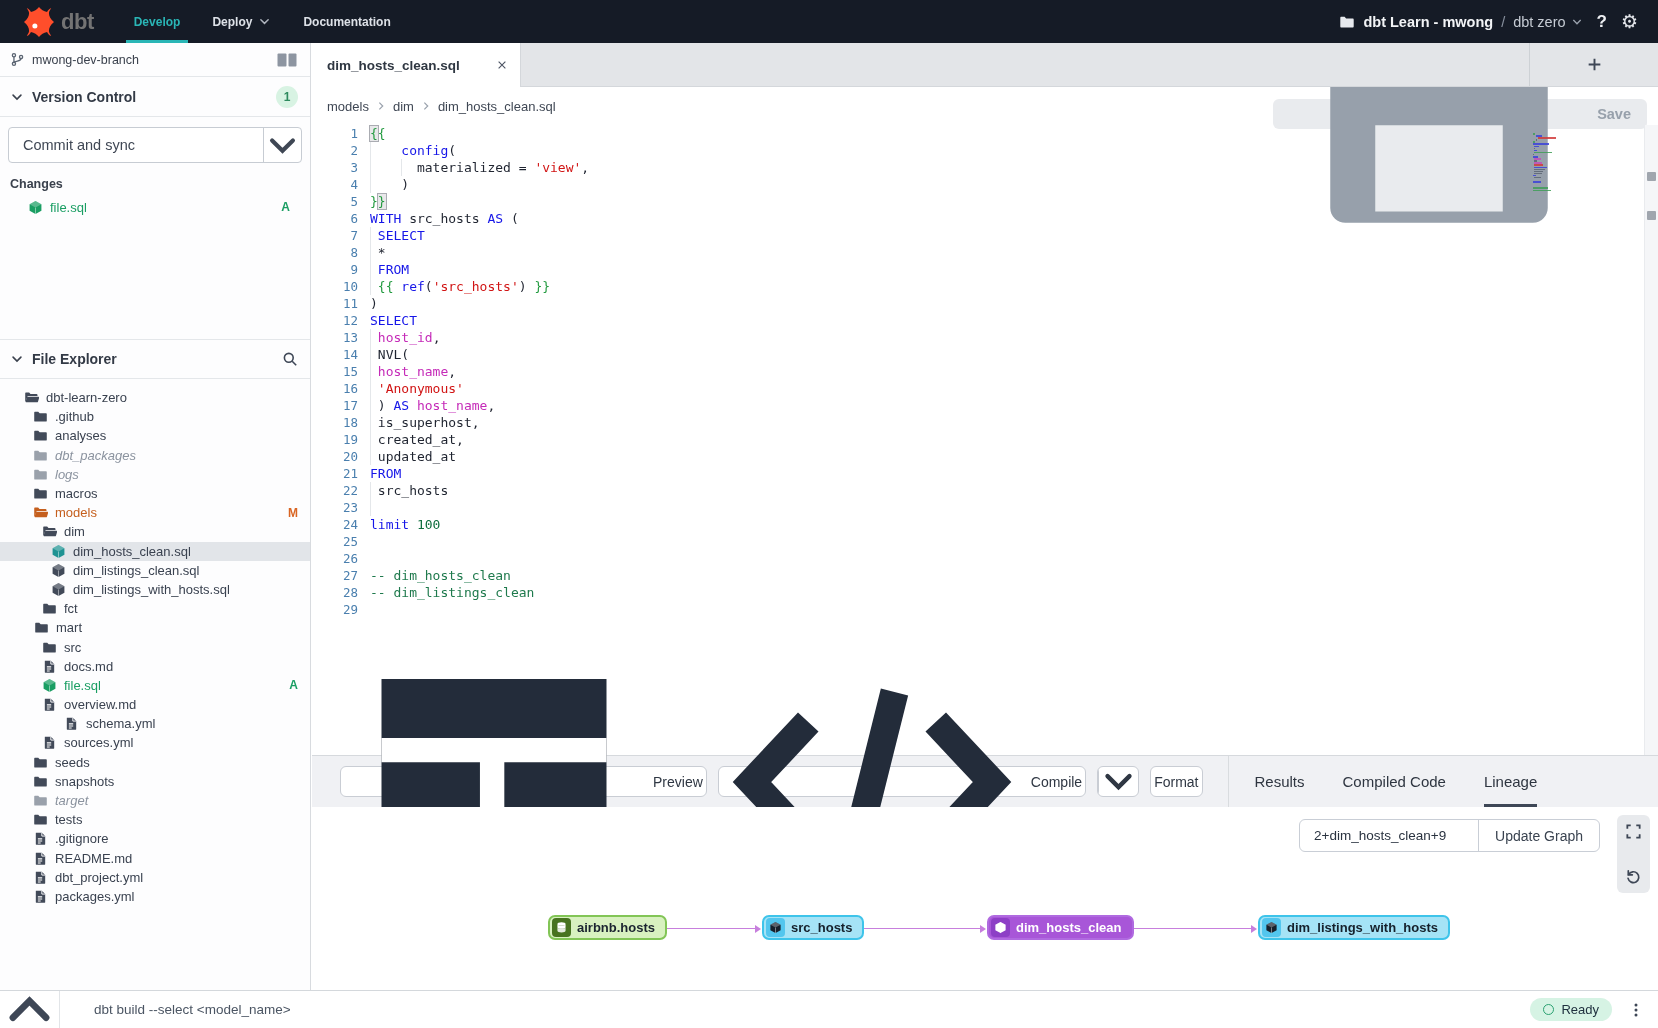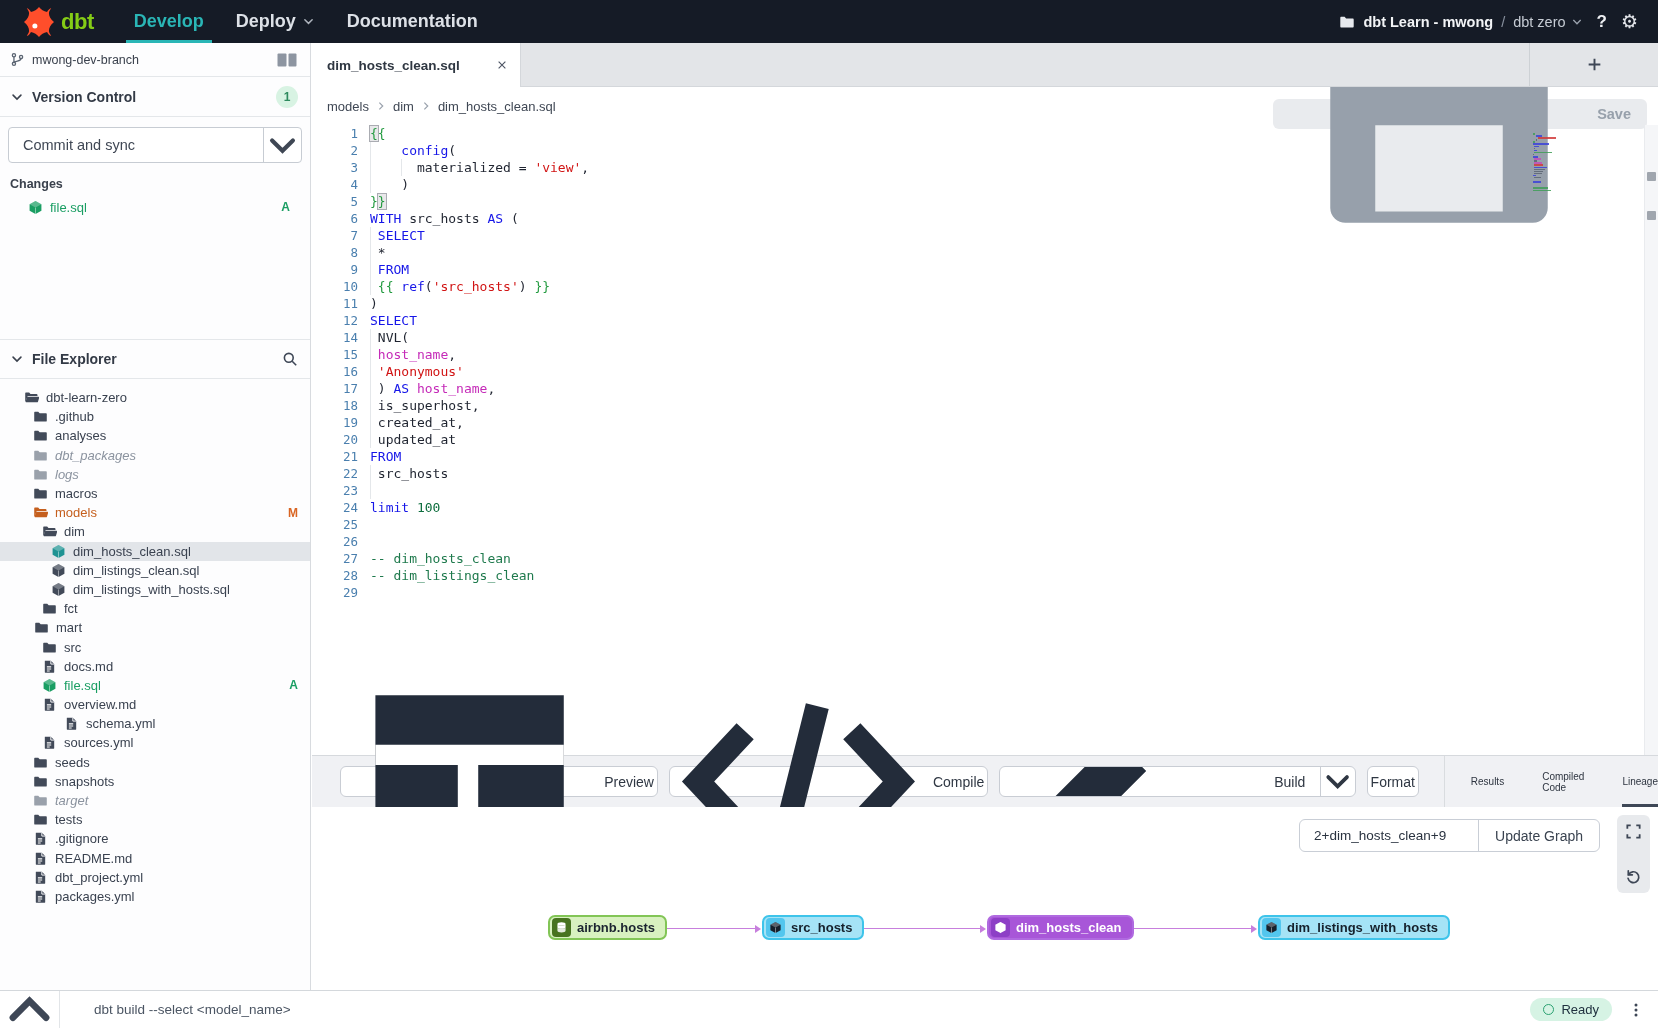--- a/index.html
+++ b/index.html
@@ -4,23 +4,23 @@
 <style>
   * { box-sizing: border-box; margin: 0; padding: 0; }
   html,body { width:1658px; height:1028px; overflow:hidden; }
   body { font-family:"Liberation Sans", sans-serif; background:#fff; color:#323a45; }
   .app { position:relative; width:1658px; height:1028px; }
 
   
   .topnav { position:absolute; top:0; left:0; right:0; height:43px; background:#151b26; display:flex; align-items:stretch; z-index:30; }
   .brand { display:flex; align-items:center; gap:7px; padding:0 26px 0 24px; }
   .brand svg { width:30px; height:30px; }
-  .brand-word { color:#84cc16; font-size:22px; font-weight:bold; letter-spacing:-0.5px; }
+  .brand-word { color:#737373; font-size:22px; font-weight:bold; letter-spacing:-0.5px; }
   .nav-items { display:flex; align-items:stretch; gap:4px; }
-  .nav-item { position:relative; display:flex; align-items:center; gap:6px; padding:0 14px; font-size:18px; font-weight:bold; color:#dde1e7; cursor:pointer; }
+  .nav-item { position:relative; display:flex; align-items:center; gap:6px; padding:0 14px; font-size:12px; font-weight:bold; color:#dde1e7; cursor:pointer; }
   .nav-item.active { color:#2ab6b6; }
   .nav-item.active::after { content:""; position:absolute; left:6px; right:6px; bottom:0; height:3px; background:#2ab6b6; }
   .nav-item .chev { width:13px; height:13px; color:#aeb4bd; }
   .topnav-right { margin-left:auto; display:flex; align-items:center; gap:14px; padding-right:20px; }
   .proj { display:flex; align-items:center; gap:8px; font-size:14.5px; }
   .proj .ficon { width:16px; height:16px; color:#e7eaee; }
   .proj-name { color:#f2f4f6; font-weight:bold; }
   .proj-sep { color:#8a93a0; }
   .proj-env { color:#c6ccd4; display:flex; align-items:center; gap:5px; cursor:pointer; }
   .proj-env .chev { width:12px; height:12px; color:#9aa2ad; }
@@ -102,21 +102,21 @@
   .toolbar { flex:0 0 52px; background:#f0f1f4; border-top:1px solid #d6d9dd; display:flex; align-items:center; padding-left:28px; position:relative; }
   .tool-btn { height:31px; background:#fff; border:1px solid #c9cdd4; border-radius:6px; display:flex; align-items:center; padding:0 3px; gap:9px; margin-right:11px; font-size:14px; color:#2f3743; cursor:pointer; }
   .tool-btn svg { width:15px; height:15px; color:#232c3a; }
   .split-btn { display:flex; align-items:stretch; height:31px; background:#fff; border:1px solid #c9cdd4; border-radius:6px; overflow:hidden; margin-right:11px; cursor:pointer; }
   .split-main { display:flex; align-items:center; gap:9px; padding:0 15px; font-size:14px; color:#2f3743; }
   .split-main svg { width:15px; height:15px; color:#232c3a; }
   .split-caret { display:flex; align-items:center; justify-content:center; width:40px; border-left:1px solid #c9cdd4; }
   .split-caret svg { width:14px; height:14px; color:#2f3743; }
   .tool-sep { width:1px; align-self:stretch; background:#d9dcdf; margin:0 0 0 14px; }
   .btabs { display:flex; align-self:stretch; margin-left:26px; gap:38px; }
-  .btab { display:flex; align-items:center; font-size:10px; color:#2e3540; border-bottom:3px solid transparent; padding-top:3px; cursor:pointer; }
+  .btab { display:flex; align-items:center; font-size:15px; color:#2e3540; border-bottom:3px solid transparent; padding-top:3px; cursor:pointer; }
   .btab.active { border-bottom-color:#3e4756; }
 
   
   .lineage { flex:0 0 183px; position:relative; background:#fff; }
   .filter-group { position:absolute; top:12px; right:58px; height:33px; display:flex; background:#fff; border:1px solid #c9ced6; border-radius:6px; overflow:hidden; }
   .filter-input { width:178px; display:flex; align-items:center; padding-left:14px; font-size:13.5px; color:#2a3340; cursor:text; }
   .update-btn { display:flex; align-items:center; padding:0 16px; border-left:1px solid #c9ced6; font-size:14px; color:#3a4350; cursor:pointer; }
   .view-ctrls { position:absolute; top:8px; right:8px; width:33px; height:78px; background:#e8eaed; border-radius:6px; display:flex; flex-direction:column; align-items:center; justify-content:space-between; padding:8px 0; }
   .view-ctrls .vbtn { width:17px; height:17px; color:#3e4756; cursor:pointer; }
   .lgraph { position:absolute; inset:0; }
@@ -505,20 +505,21 @@
           <div class="code-line"><span class="ln">3</span><span class="iguide" style="left: 58px;"></span><span class="iguide" style="left: 89px;"></span><span class="lc"><span class="tok plain">      materialized = </span><span class="tok str">'view'</span><span class="tok plain">,</span></span></div>
           <div class="code-line"><span class="ln">4</span><span class="iguide" style="left: 58px;"></span><span class="lc"><span class="tok plain">    )</span></span></div>
           <div class="code-line"><span class="ln">5</span><span class="lc"><span class="tok jinja">}</span><span class="tok jinja match">}</span></span></div>
           <div class="code-line"><span class="ln">6</span><span class="lc"><span class="tok kw">WITH</span><span class="tok plain"> src_hosts </span><span class="tok kw">AS</span><span class="tok plain"> (</span></span></div>
           <div class="code-line"><span class="ln">7</span><span class="iguide" style="left: 58px;"></span><span class="lc"><span class="tok plain"> </span><span class="tok kw">SELECT</span></span></div>
           <div class="code-line"><span class="ln">8</span><span class="iguide" style="left: 58px;"></span><span class="lc"><span class="tok plain"> *</span></span></div>
           <div class="code-line"><span class="ln">9</span><span class="iguide" style="left: 58px;"></span><span class="lc"><span class="tok plain"> </span><span class="tok kw">FROM</span></span></div>
           <div class="code-line"><span class="ln">10</span><span class="iguide" style="left: 58px;"></span><span class="lc"><span class="tok plain"> </span><span class="tok jinja">{{</span><span class="tok plain"> </span><span class="tok kw">ref</span><span class="tok plain">(</span><span class="tok str">'src_hosts'</span><span class="tok plain">) </span><span class="tok jinja">}}</span></span></div>
           <div class="code-line"><span class="ln">11</span><span class="lc"><span class="tok plain">)</span></span></div>
           <div class="code-line"><span class="ln">12</span><span class="lc"><span class="tok kw">SELECT</span></span></div>
+          <div class="code-line"><span class="ln">13</span><span class="iguide" style="left: 58px;"></span><span class="lc"><span class="tok plain"> </span><span class="tok var">host_id</span><span class="tok plain">,</span></span></div>
           <div class="code-line"><span class="ln">14</span><span class="iguide" style="left: 58px;"></span><span class="lc"><span class="tok plain"> NVL(</span></span></div>
           <div class="code-line"><span class="ln">15</span><span class="iguide" style="left: 58px;"></span><span class="lc"><span class="tok plain"> </span><span class="tok var">host_name</span><span class="tok plain">,</span></span></div>
           <div class="code-line"><span class="ln">16</span><span class="iguide" style="left: 58px;"></span><span class="lc"><span class="tok plain"> </span><span class="tok str">'Anonymous'</span></span></div>
           <div class="code-line"><span class="ln">17</span><span class="iguide" style="left: 58px;"></span><span class="lc"><span class="tok plain"> ) </span><span class="tok kw">AS</span><span class="tok plain"> </span><span class="tok var">host_name</span><span class="tok plain">,</span></span></div>
           <div class="code-line"><span class="ln">18</span><span class="iguide" style="left: 58px;"></span><span class="lc"><span class="tok plain"> is_superhost,</span></span></div>
           <div class="code-line"><span class="ln">19</span><span class="iguide" style="left: 58px;"></span><span class="lc"><span class="tok plain"> created_at,</span></span></div>
           <div class="code-line"><span class="ln">20</span><span class="iguide" style="left: 58px;"></span><span class="lc"><span class="tok plain"> updated_at</span></span></div>
           <div class="code-line"><span class="ln">21</span><span class="lc"><span class="tok kw">FROM</span></span></div>
           <div class="code-line"><span class="ln">22</span><span class="iguide" style="left: 58px;"></span><span class="lc"><span class="tok plain"> src_hosts</span></span></div>
           <div class="code-line"><span class="ln">23</span><span class="iguide" style="left: 58px;"></span><span class="lc"></span></div>
@@ -578,29 +579,20 @@
         </div>
       <div class="tool-btn">
           <span>
             <svg viewBox="0 0 16 16" fill="none" stroke="currentColor" stroke-width="1.5" style="width: 100%; height: 100%; display: block;">
               <path d="M4.6 4.8L1.6 8l3 3.2M11.4 4.8L14.4 8l-3 3.2M9.2 3.2L6.8 12.8"></path>
             </svg>
           </span>
           <span>Compile</span>
         </div>
       <div class="split-btn">
-        <span class="split-main">
-            <span>
-              <svg viewBox="0 0 16 16" style="width: 100%; height: 100%; display: block;">
-                <path d="M6.2 1.8c1.8-.9 3.9-.5 5.3.9l2.1 2.1-1.6 1.6-1-.4-.9.9-3.2-3.2.9-.9-.4-1z" fill="currentColor"></path>
-                <path d="M6.3 5.2l2.1 2.1-6 6c-.6.6-1.5.6-2.1 0-.6-.6-.6-1.5 0-2.1z" fill="currentColor"></path>
-              </svg>
-            </span>
-            <span>Build</span>
-          </span>
         <span class="split-caret">
             <span>
               <svg viewBox="0 0 16 16" fill="none" stroke="currentColor" stroke-width="1.8" stroke-linecap="round" style="width: 100%; height: 100%; display: block;">
                 <path d="M3.5 5.8L8 10.3l4.5-4.5"></path>
               </svg>
             </span>
           </span>
       </div>
       <div class="tool-btn">
           <span>Format</span>

